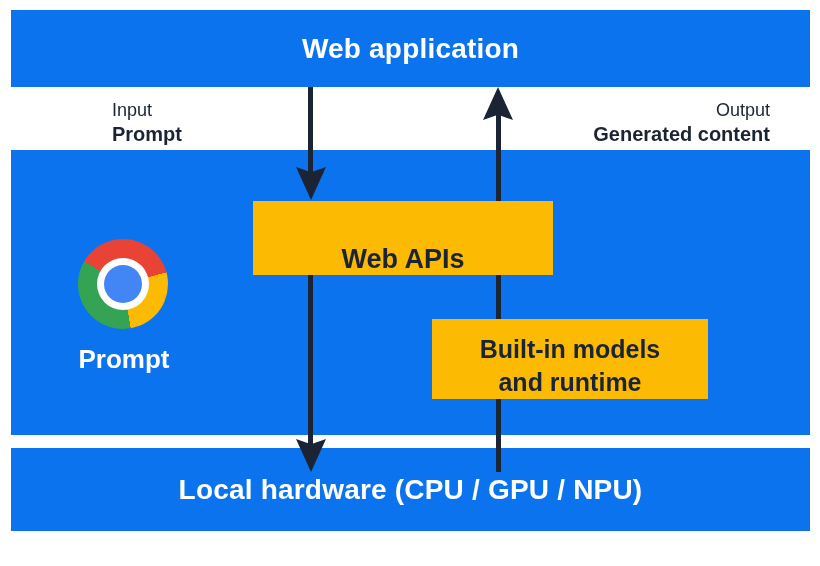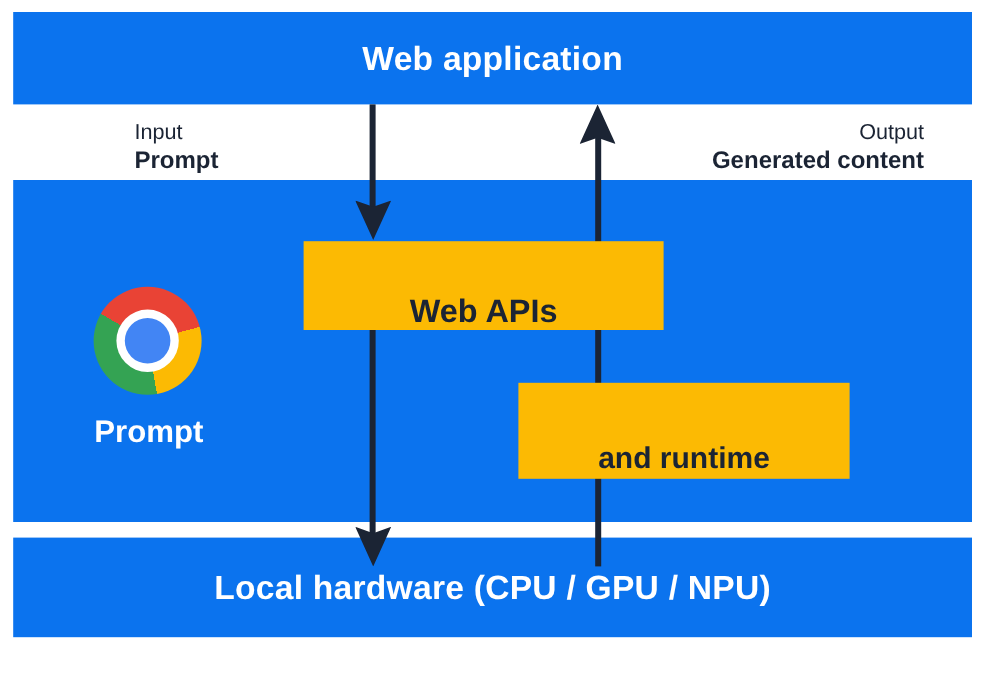--- a/index.html
+++ b/index.html
@@ -173,20 +173,21 @@
     <div class="chrome-ring">
       <div class="chrome-center"></div>
     </div>
   </div>
   <div class="browser-label">Prompt</div>
 
   <div class="ybox ybox-webapis">
     <span>Web APIs</span>
   </div>
   <div class="ybox ybox-builtin">
+    <span>Built-in models</span>
     <span>and runtime</span>
   </div>
 
   <div class="bar bar-bottom">
     <span class="bar-label">Local hardware (CPU / GPU / NPU)</span>
   </div>
 
 </div>
 
 </body></html>

